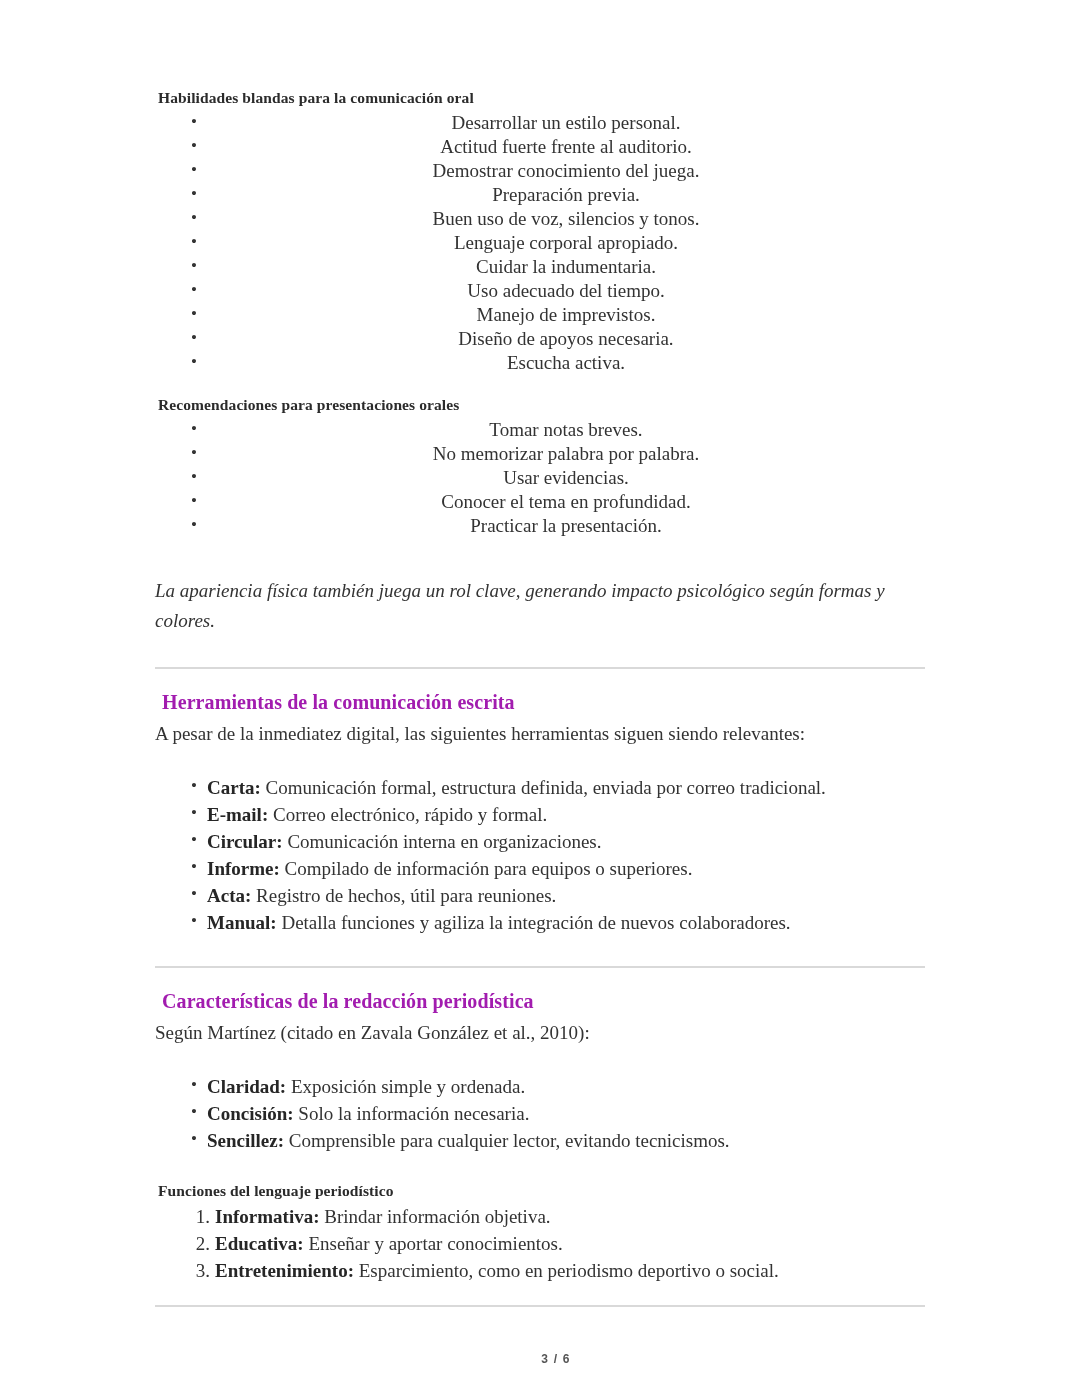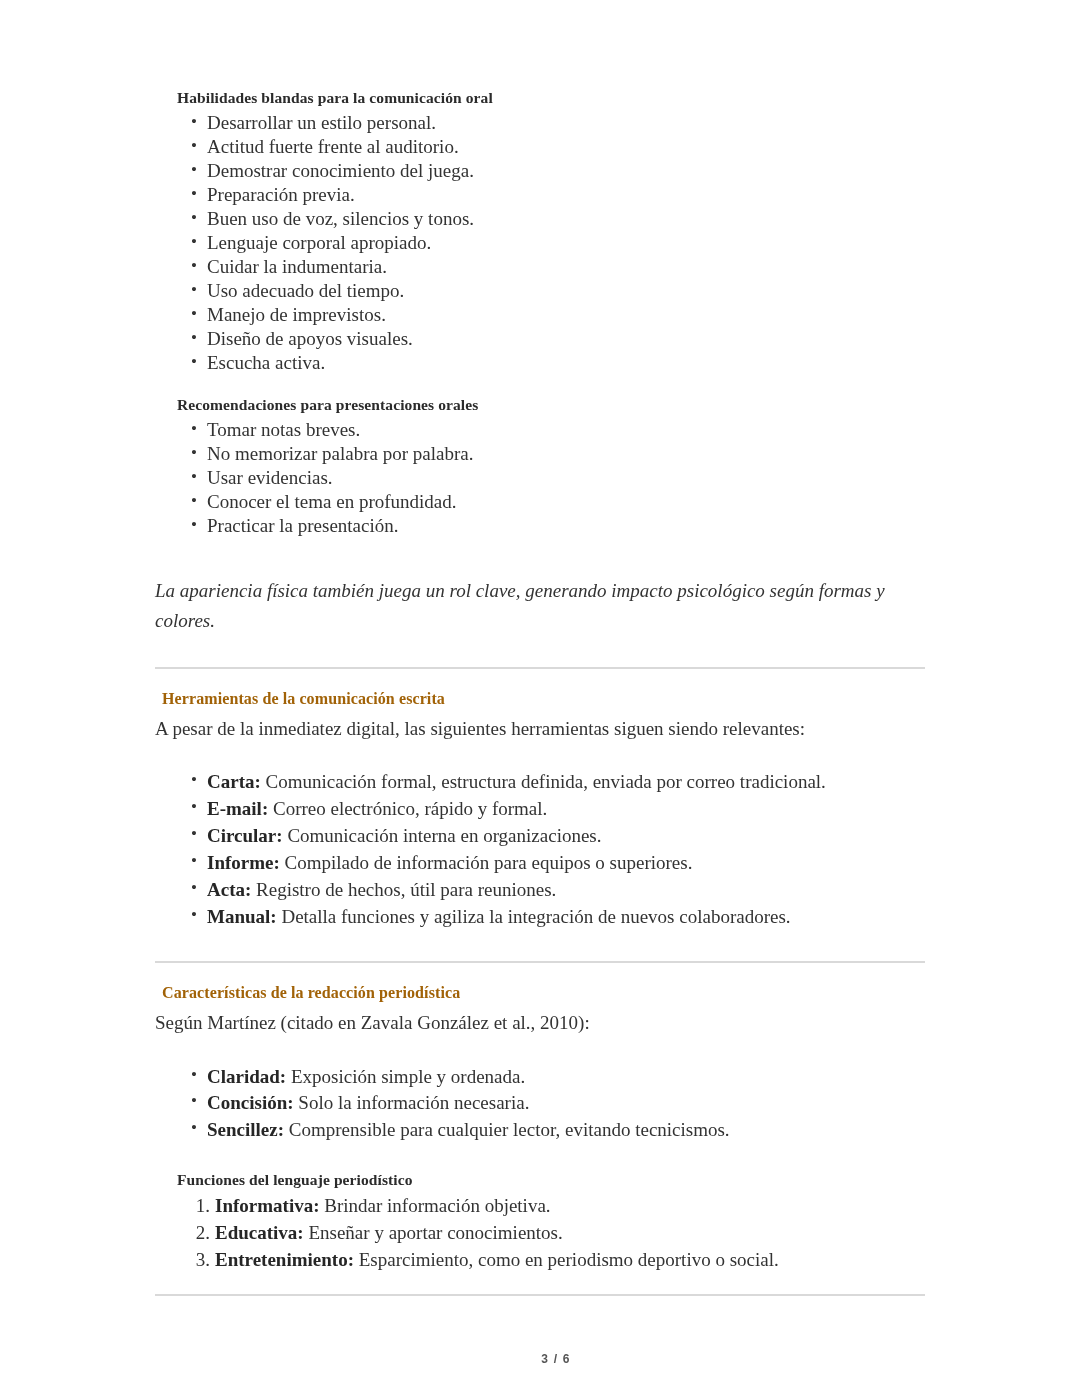--- a/index.html
+++ b/index.html
@@ -35,31 +35,31 @@
     width: 770px;
   }
 
   
   .subhead {
     font-family: "Liberation Serif", "DejaVu Serif", serif;
     font-weight: bold;
     font-size: 15.5px;
     line-height: 1.35;
     color: #2b2b2b;
-    margin: 0 0 2px 22px;
+    margin: 0 0 2px 3px;
     letter-spacing: 0.1px;
   }
 
   
   .section-head {
     font-family: "Liberation Serif", "DejaVu Serif", serif;
     font-weight: bold;
-    font-size: 16px;
+    font-size: 20px;
     line-height: 1.3;
-    color: #a16207;
+    color: #a21caf;
     margin: 0 0 4px 7px;
     letter-spacing: 0.1px;
   }
 
   
   .para {
     font-size: 19px;
     line-height: 1.55;
     color: #333333;
     margin: 0;
@@ -92,20 +92,21 @@
     left: 36px;
     top: 0;
     font-size: 17px;
     line-height: 1.34;
     color: #333333;
   }
 
   
   ul.blist.tight > li {
     line-height: 1.265;
+    text-align: center;
   }
 
   
   ul.blist.defs > li {
     line-height: 1.42;
   }
 
   
   ol.nlist {
     list-style: none;
@@ -178,21 +179,21 @@
     <ul class="blist tight">
       <li>Desarrollar un estilo personal.</li>
       <li>Actitud fuerte frente al auditorio.</li>
       <li>Demostrar conocimiento del juega.</li>
       <li>Preparación previa.</li>
       <li>Buen uso de voz, silencios y tonos.</li>
       <li>Lenguaje corporal apropiado.</li>
       <li>Cuidar la indumentaria.</li>
       <li>Uso adecuado del tiempo.</li>
       <li>Manejo de imprevistos.</li>
-      <li>Diseño de apoyos visuales.</li>
+      <li>Diseño de apoyos necesaria.</li>
       <li>Escucha activa.</li>
     </ul>
 
     <div class="gap-md"></div>
 
     <div class="subhead">Recomendaciones para presentaciones orales</div>
 
     <ul class="blist tight">
       <li>Tomar notas breves.</li>
       <li>No memorizar palabra por palabra.</li>

